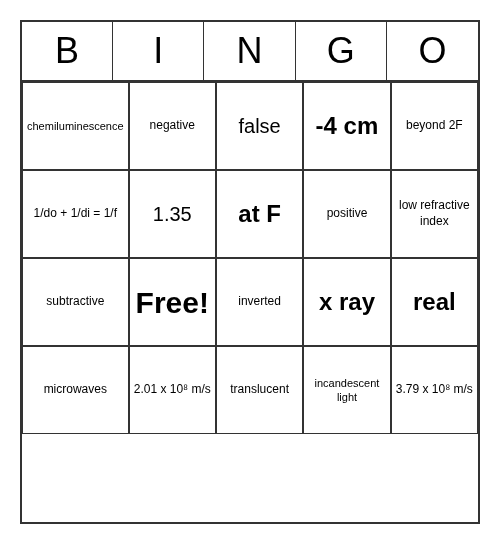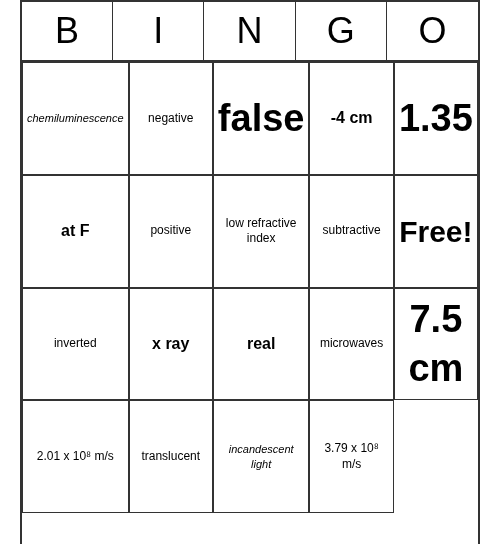--- a/index.html
+++ b/index.html
@@ -38,30 +38,29 @@
       display: flex;
       align-items: center;
       justify-content: center;
       text-align: center;
       padding: 6px 4px;
       min-height: 88px;
       font-size: 12px;
       line-height: 1.3;
     }
     .cell-large {
-      font-size: 38px;
-      font-weight: bold;
+      font-size: 20px;
+      font-weight: normal;
     }
     .cell-medium {
-      font-size: 16px;
+      font-size: 24px;
       font-weight: bold;
     }
     .cell-small {
       font-size: 11px;
-      font-style: italic;
     }
     .cell-free {
       font-size: 30px;
       font-weight: bold;
     }
   </style>
 </head>
 <body>
 
 <div class="bingo-card">
@@ -70,29 +69,30 @@
       <div class="header-cell">I</div>
       <div class="header-cell">N</div>
       <div class="header-cell">G</div>
       <div class="header-cell">O</div>
     </div>
   <div class="bingo-grid">
   <div class="cell cell-small">chemiluminescence</div>
       <div class="cell">negative</div>
       <div class="cell cell-large">false</div>
       <div class="cell cell-medium">-4 cm</div>
+      <div class="cell">beyond 2F</div>
+      <div class="cell">1/do + 1/di = 1/f</div>
       <div class="cell cell-large">1.35</div>
       <div class="cell cell-medium">at F</div>
       <div class="cell">positive</div>
       <div class="cell">low refractive index</div>
       <div class="cell">subtractive</div>
       <div class="cell cell-free">Free!</div>
       <div class="cell">inverted</div>
       <div class="cell cell-medium">x ray</div>
       <div class="cell cell-medium">real</div>
       <div class="cell">microwaves</div>
-      <div class="cell cell-large">7.5 cm</div>
       <div class="cell">2.01 x 10⁸ m/s</div>
       <div class="cell">translucent</div>
       <div class="cell cell-small">incandescent light</div>
       <div class="cell">3.79 x 10⁸ m/s</div>
     </div>
 </div>
 
 </body></html>

